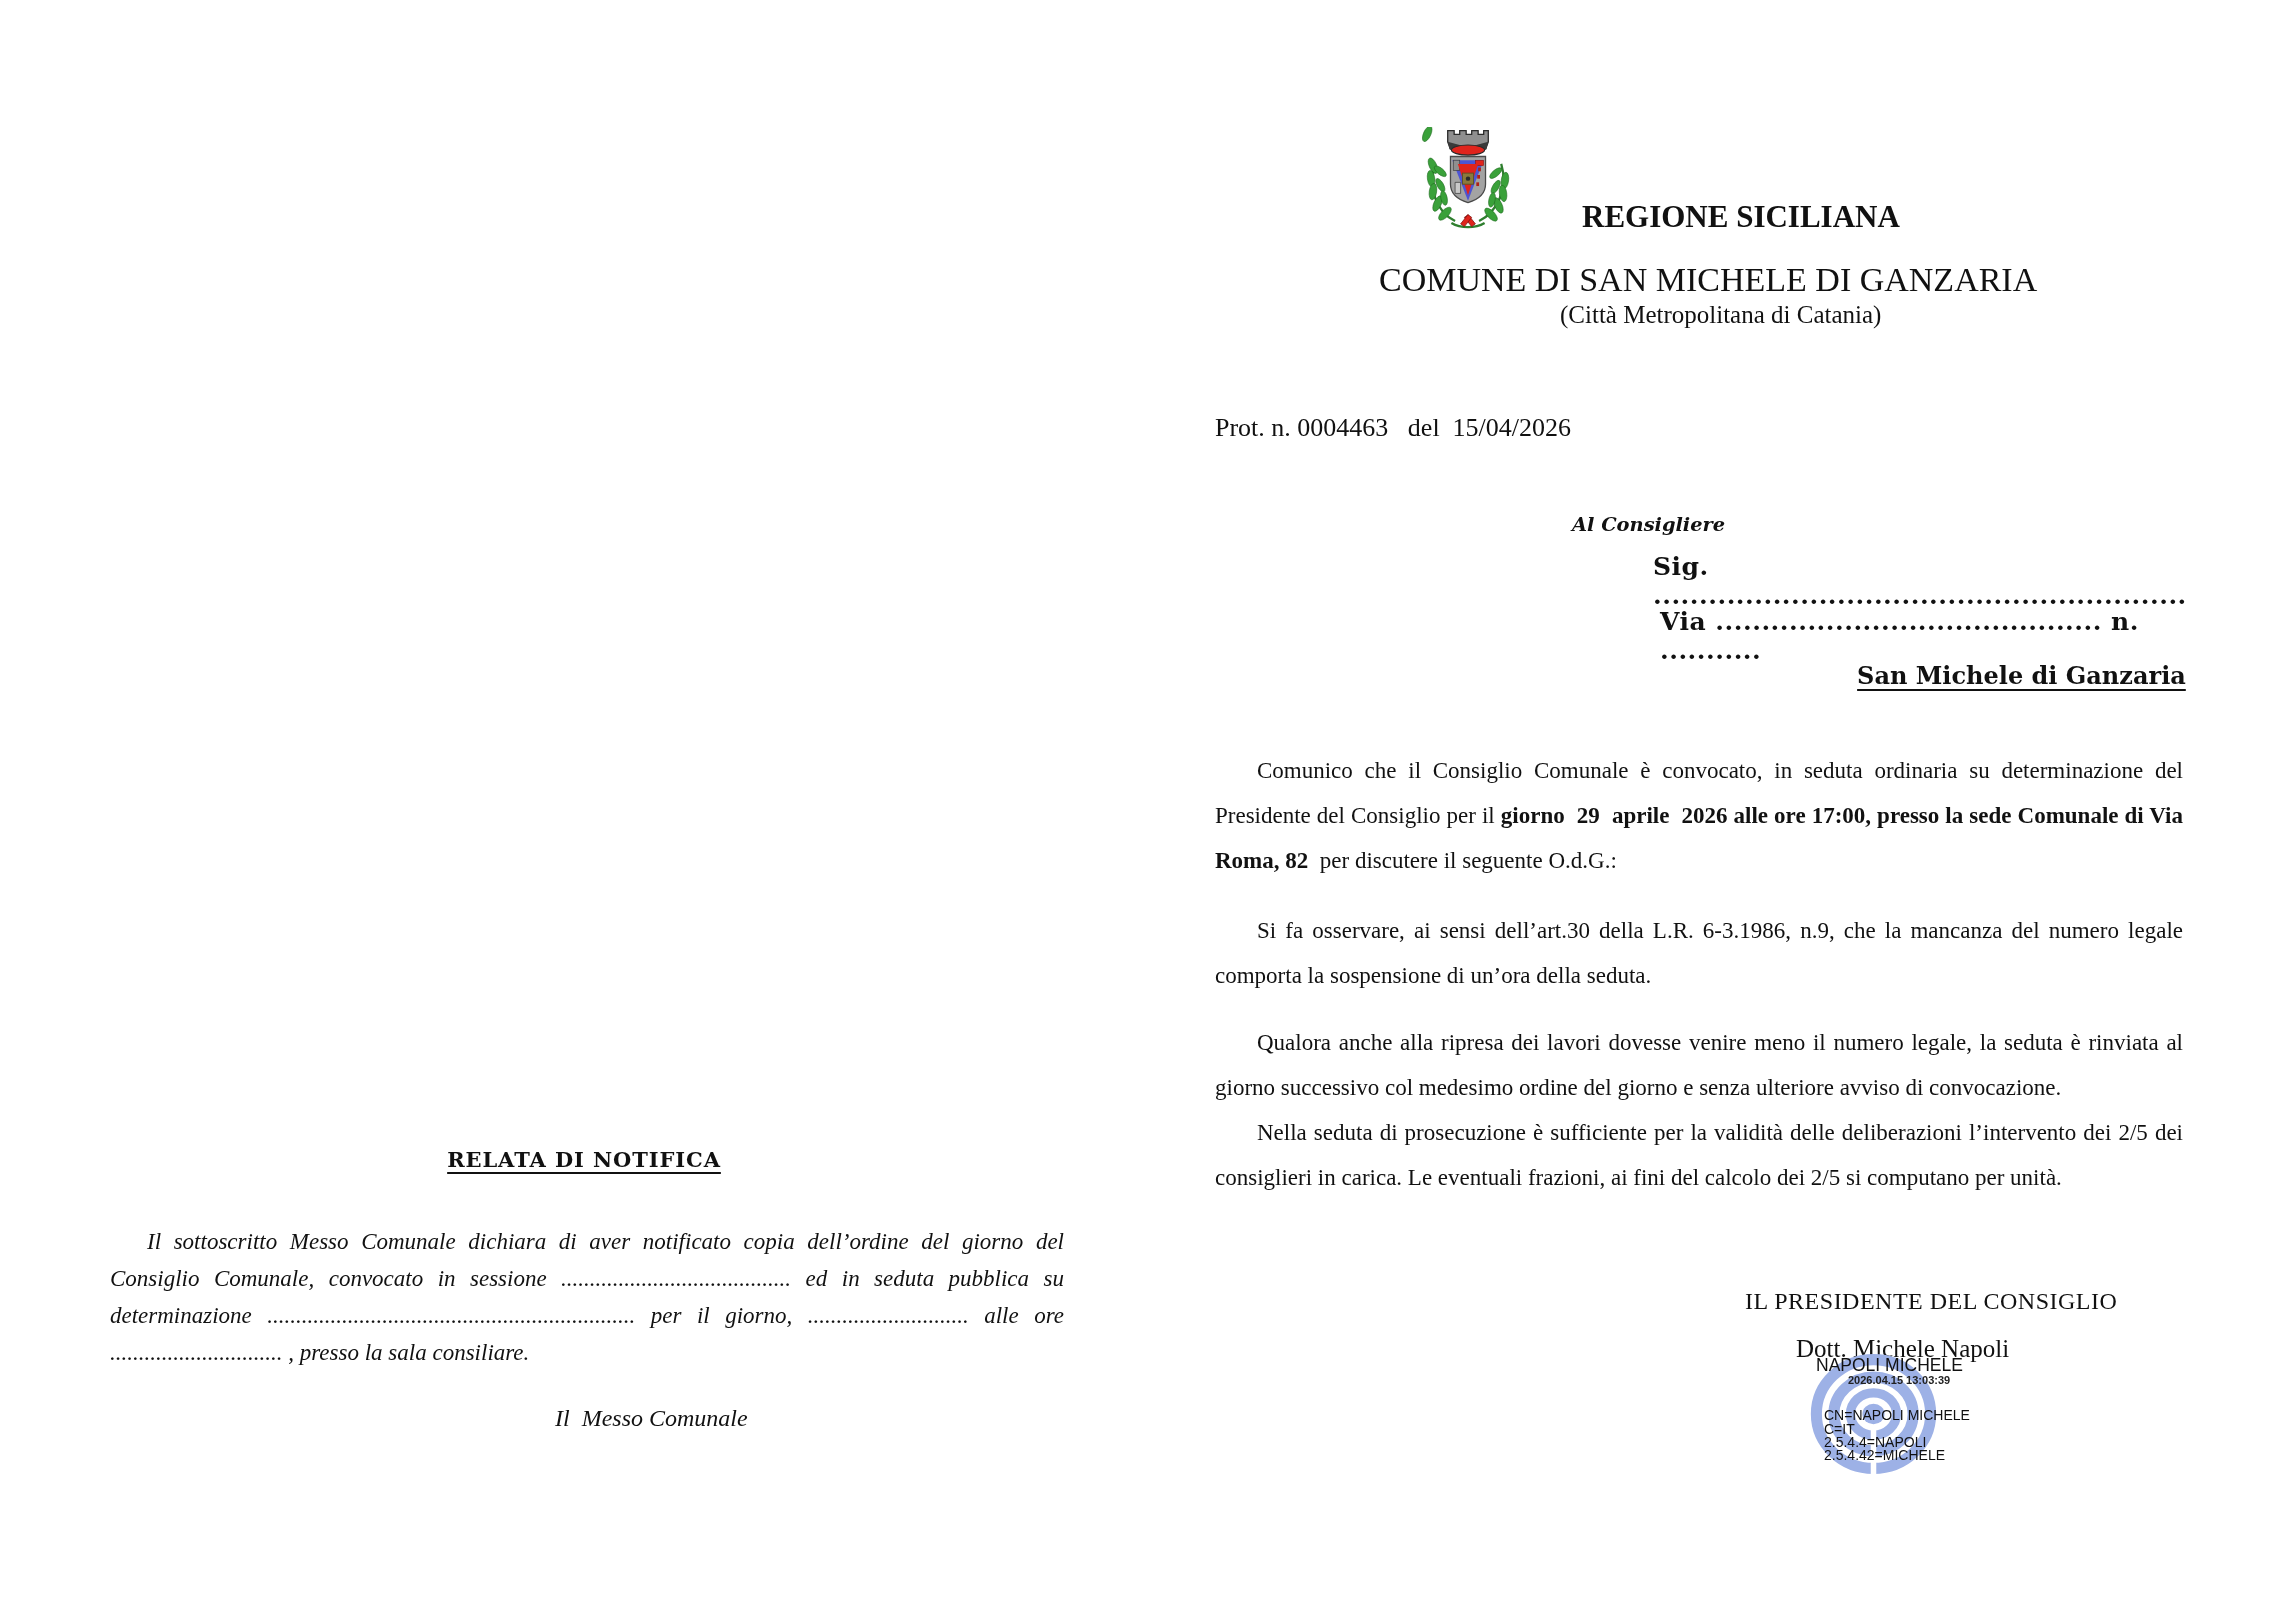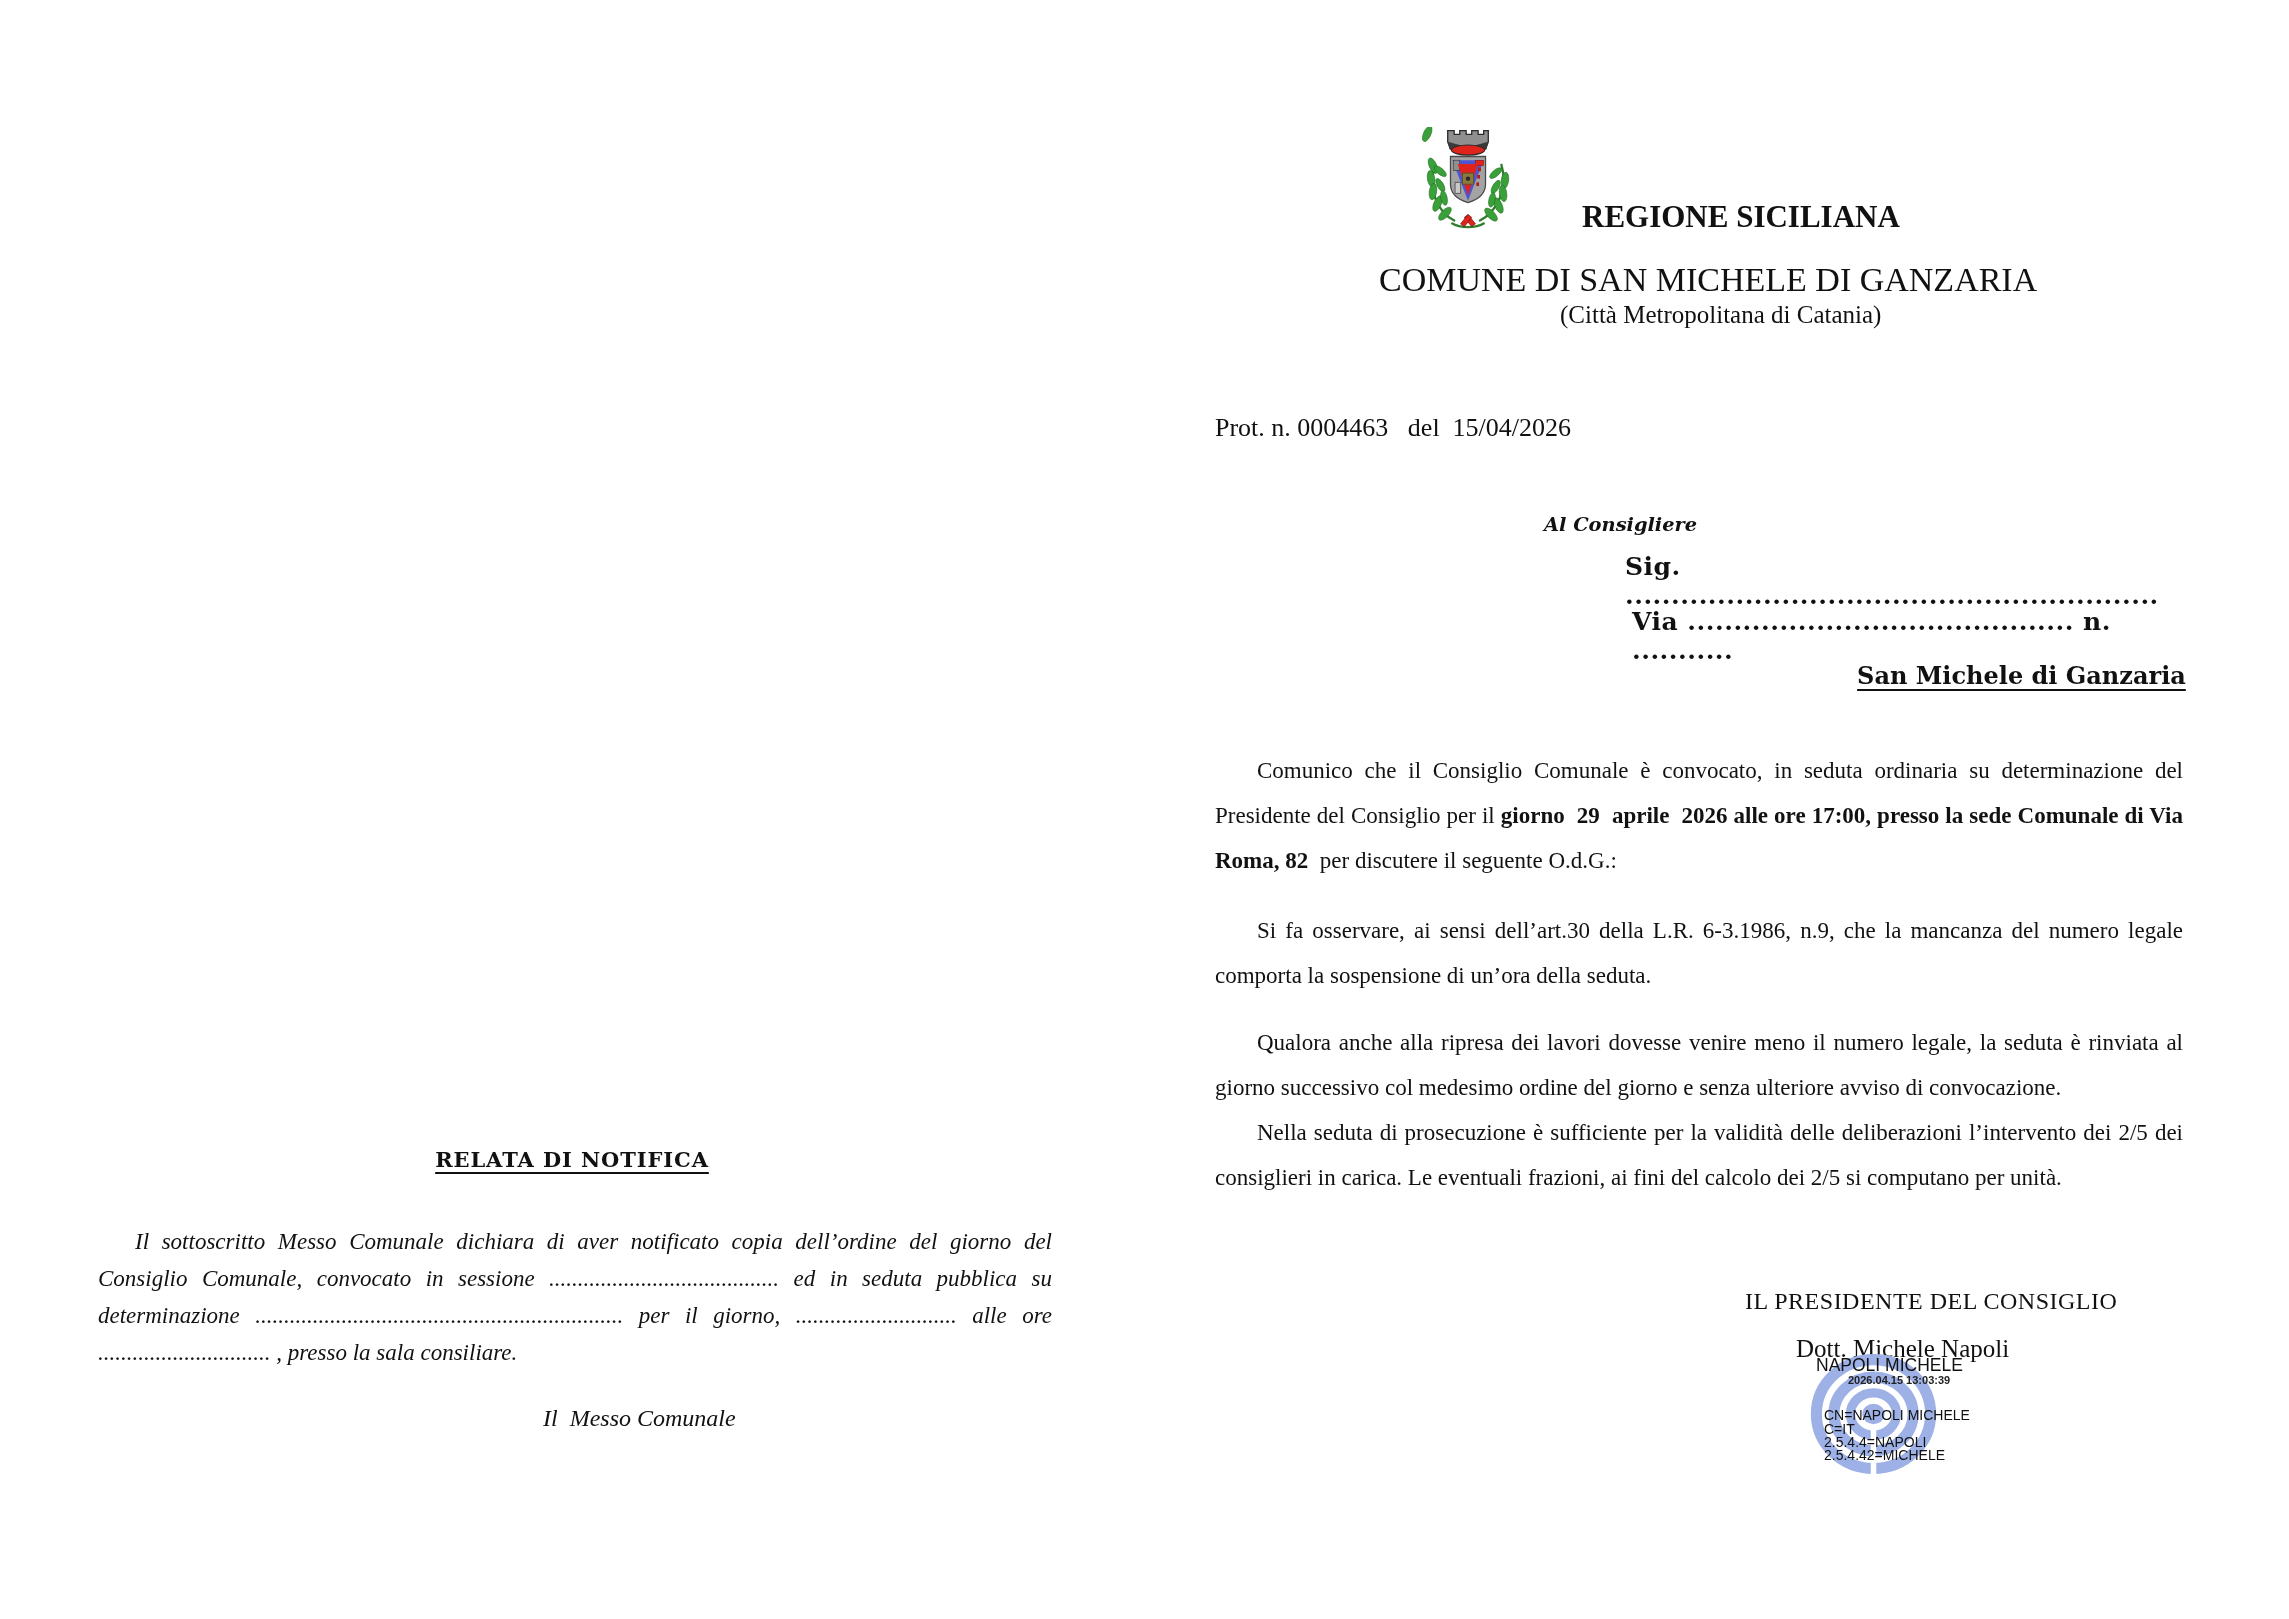--- a/index.html
+++ b/index.html
@@ -1,23 +1,23 @@
 <!DOCTYPE html>
 <html style="--stamp-blue: #9db1e6;font-size:14.8px"><head>
 <meta charset="utf-8">
 <style>
   html,body{margin:0;padding:0;background:#ffffff;}
   .canvas{position:relative;width:2290px;height:1620px;background:#ffffff;overflow:hidden;color:#111;}
   .serif{font-family:"Liberation Serif",serif;}
-  .slab{font-family:"DejaVu Serif",serif;}
+  .slab{font-family:"DejaVu Serif",serif;margin-left:28px;}
   .sans{font-family:"Liberation Sans",sans-serif;}
   .pre{white-space:pre-wrap;}
 
   
-  .page-left{position:absolute;left:0;top:0;width:1144px;height:1211px;}
+  .page-left{position:absolute;left:12px;top:0;width:1144px;height:1211px;}
   .relata-title{position:absolute;left:0;top:1147px;width:1144px;text-align:center;
     font-family:"DejaVu Serif",serif;font-weight:bold;font-size:21px;letter-spacing:0.9px;
     text-decoration:underline;text-underline-offset:4.6px;}
   .relata-body{position:absolute;left:88px;top:1213px;width:974px;}
   .relata-body p{margin:10px;font-family:"Liberation Serif",serif;font-style:italic;
     font-size:23px;line-height:37px;}
   .relata-par{text-align:justify;text-indent:37px;}
   .relata-date{text-indent:37px;}
   .messo-sig{position:absolute;left:543px;top:1405px;font-family:"Liberation Serif",serif;
     font-style:italic;font-size:24px;white-space:pre;}

